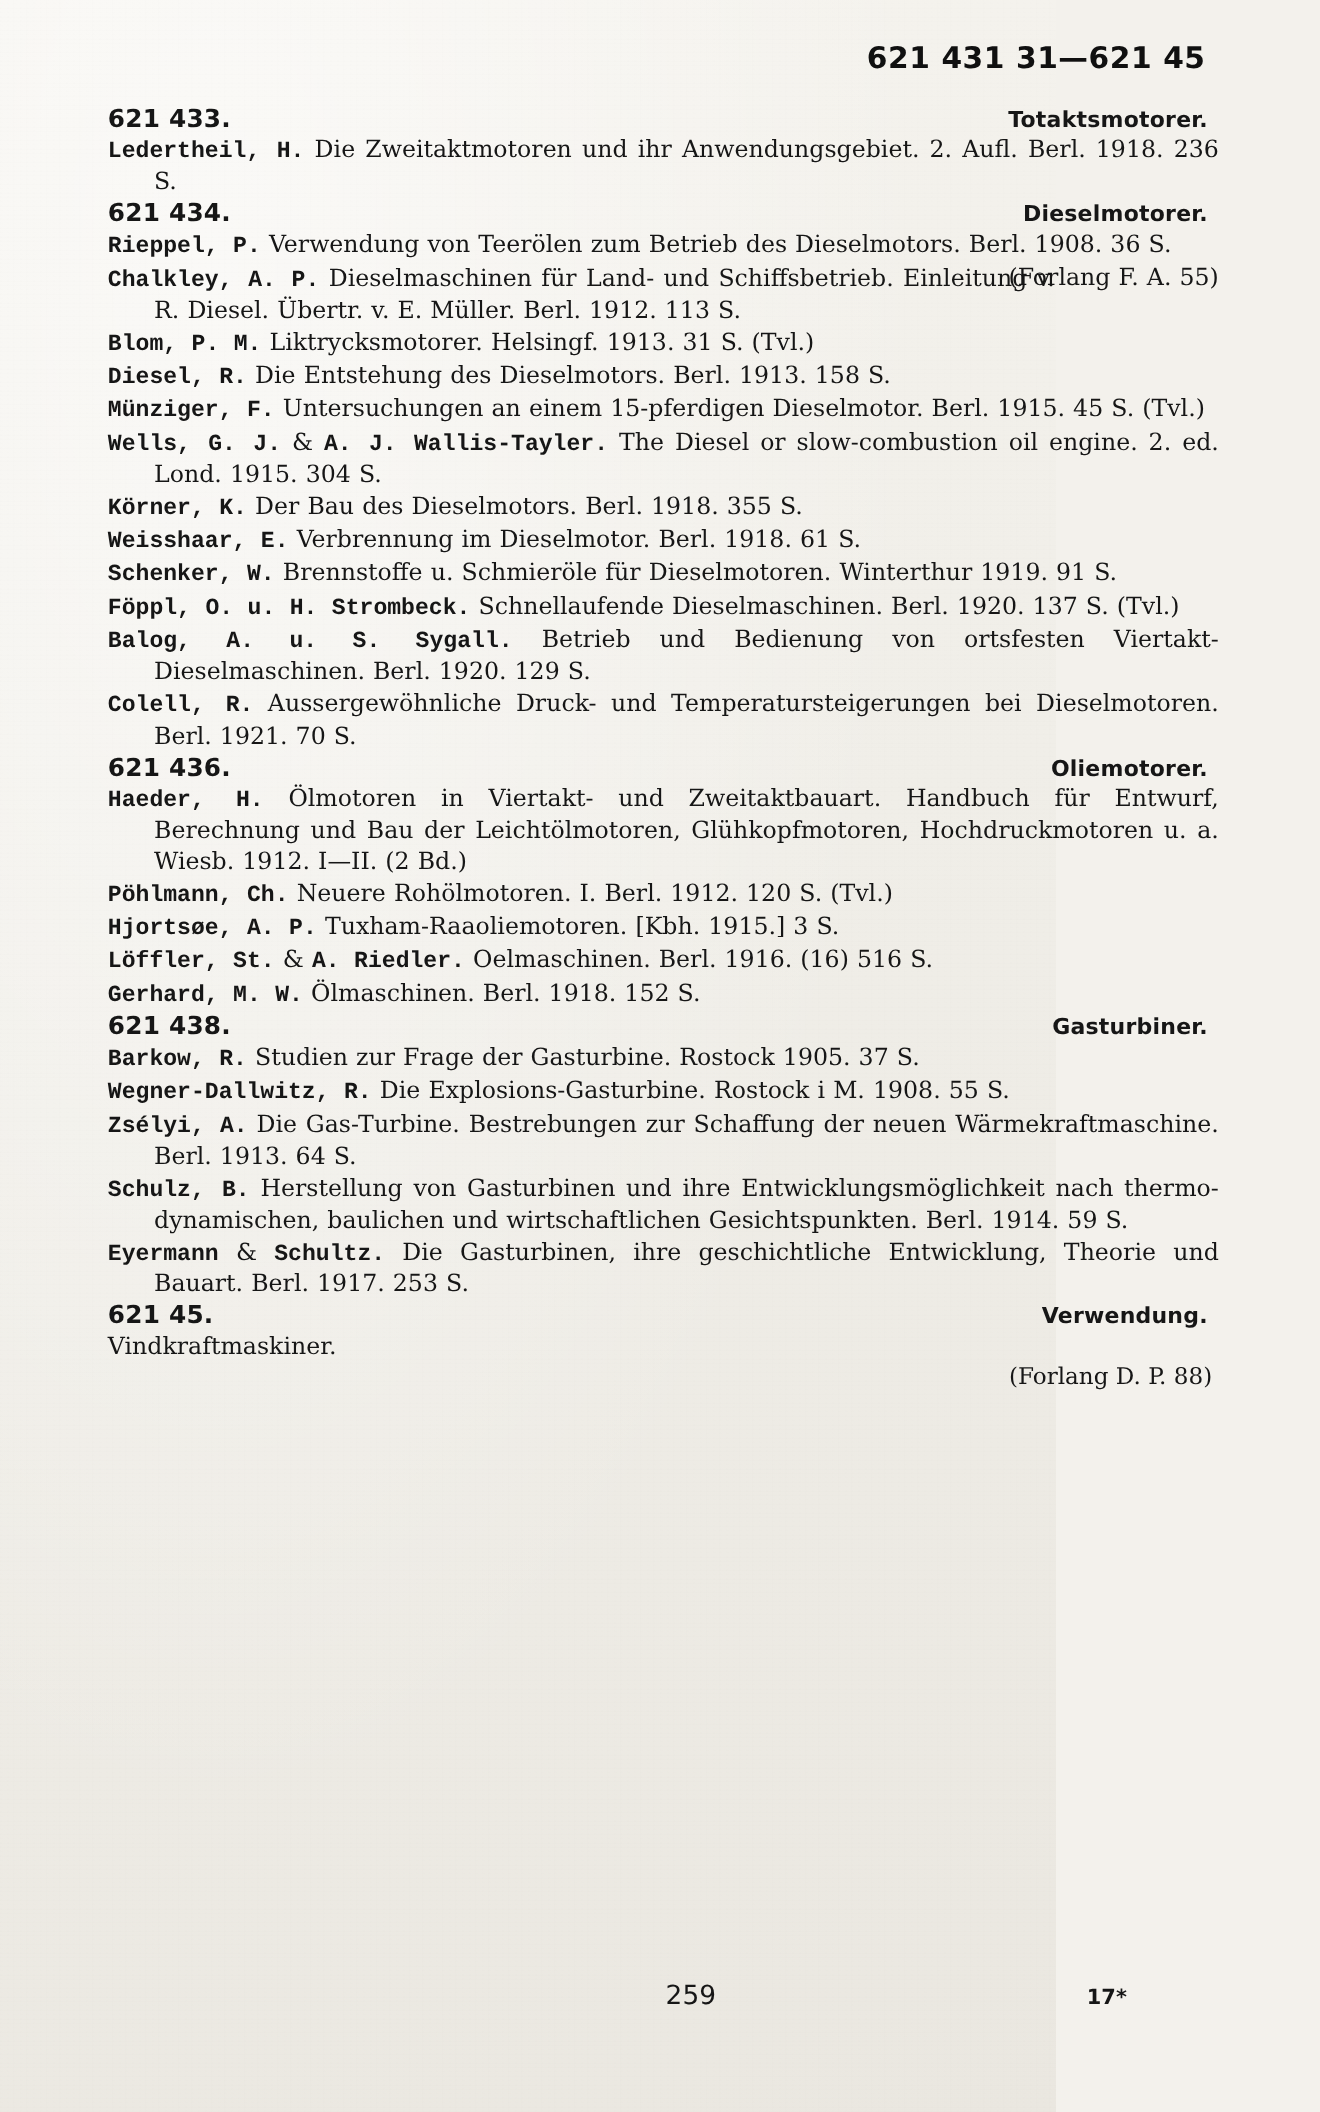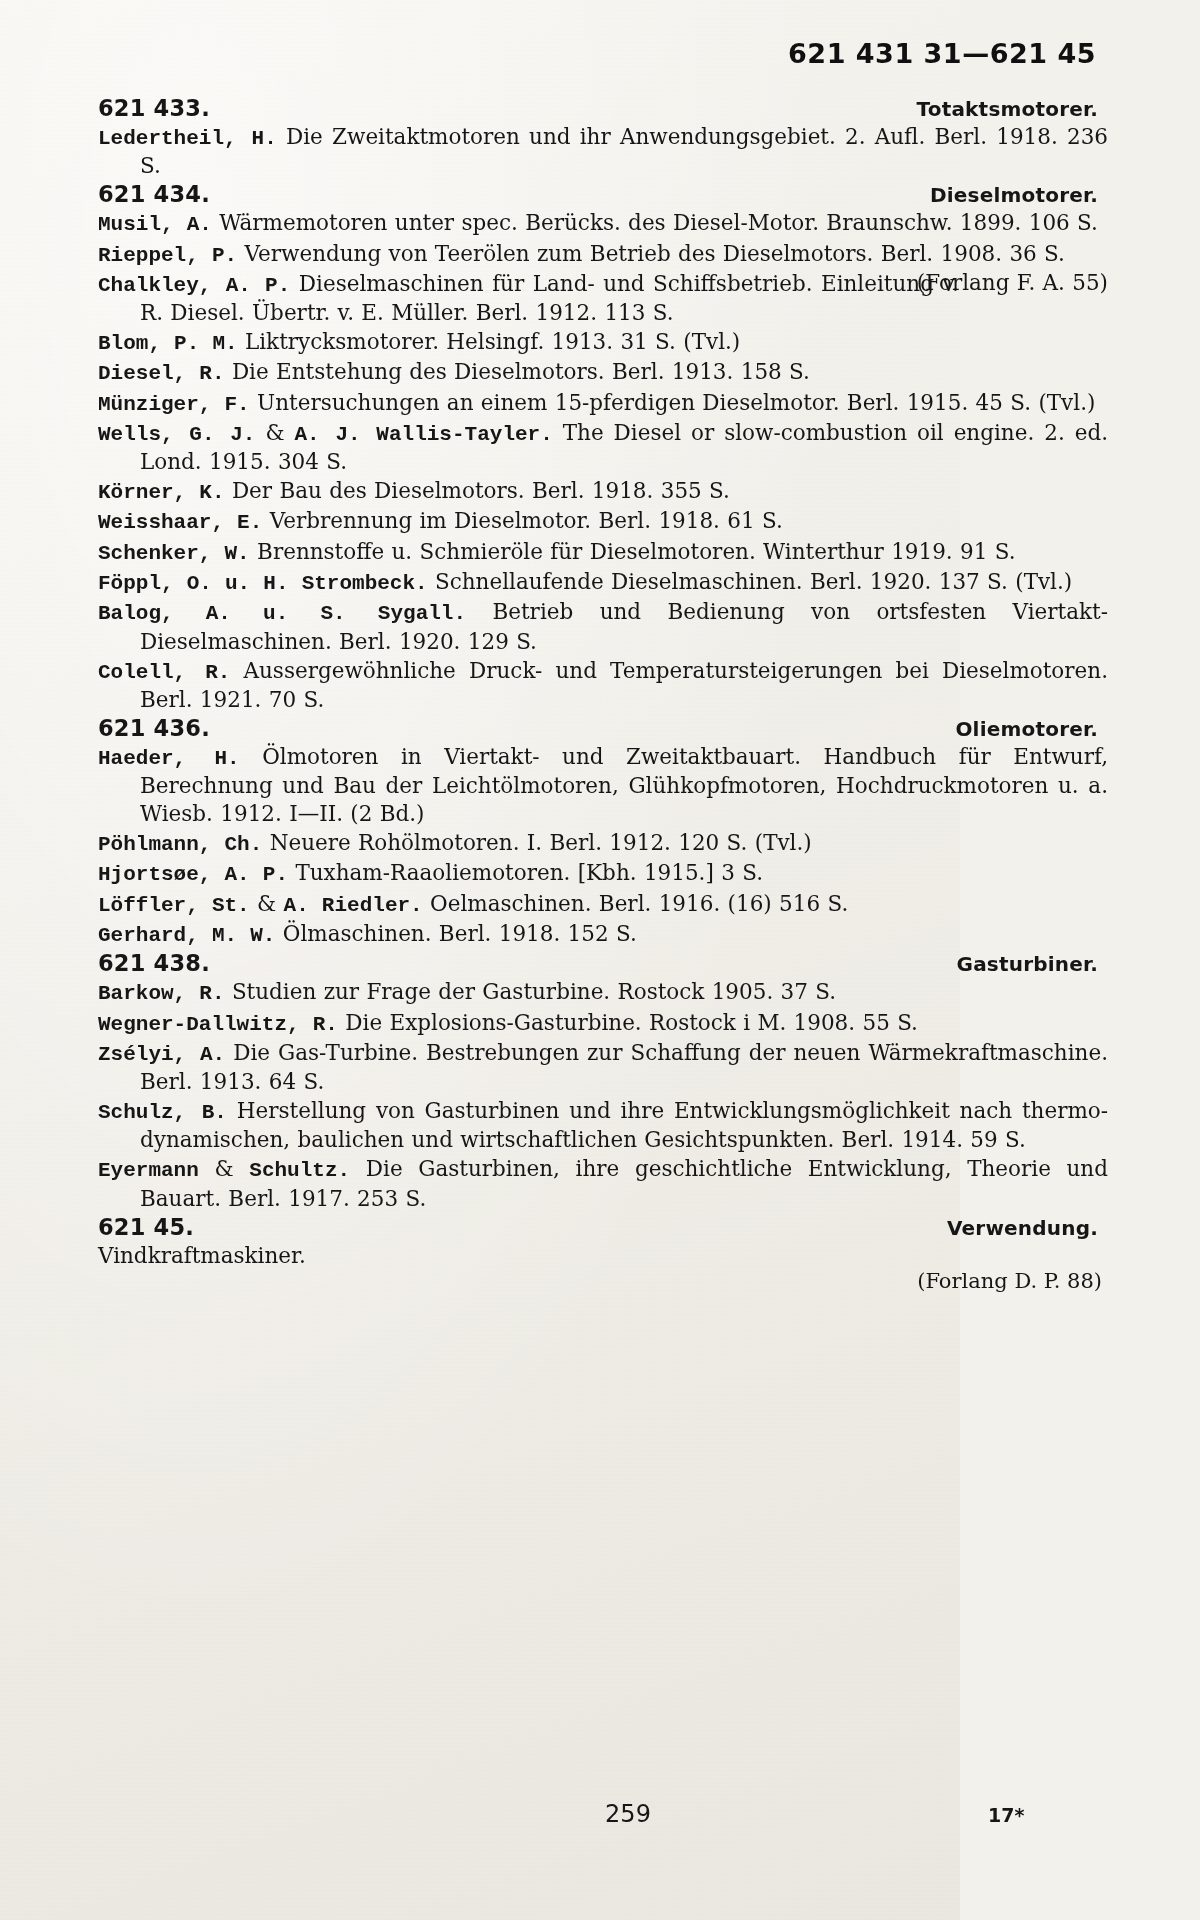--- a/index.html
+++ b/index.html
@@ -143,24 +143,20 @@
     <p class="entry">
       <span class="au">Ledertheil, H.</span>
       <span class="rest">Die Zweitaktmotoren und ihr Anwendungsgebiet. 2. Aufl. Berl. 1918. 236 S.</span>
     </p>
 
     <div class="class-head">
       <span class="num">621 434.</span>
       <span class="subject">Dieselmotorer.</span>
     </div>
 
-    <p class="entry">
-      <span class="au">Musil, A.</span>
-      <span class="rest">Wärmemotoren unter spec. Berücks. des Diesel-Motor. Braunschw. 1899. 106 S.</span>
-    </p>
 
     <p class="entry">
       <span class="au">Rieppel, P.</span>
       <span class="rest">Verwendung von Teerölen zum Betrieb des Dieselmotors. Berl. 1908. 36 S.</span>
       <span class="tail-right">(Forlang F. A. 55)</span>
     </p>
 
     <p class="entry">
       <span class="au">Chalkley, A. P.</span>
       <span class="rest">Dieselmaschinen für Land- und Schiffsbetrieb. Einleitung v. R. Diesel. Übertr. v. E. Müller. Berl. 1912. 113 S.</span>

